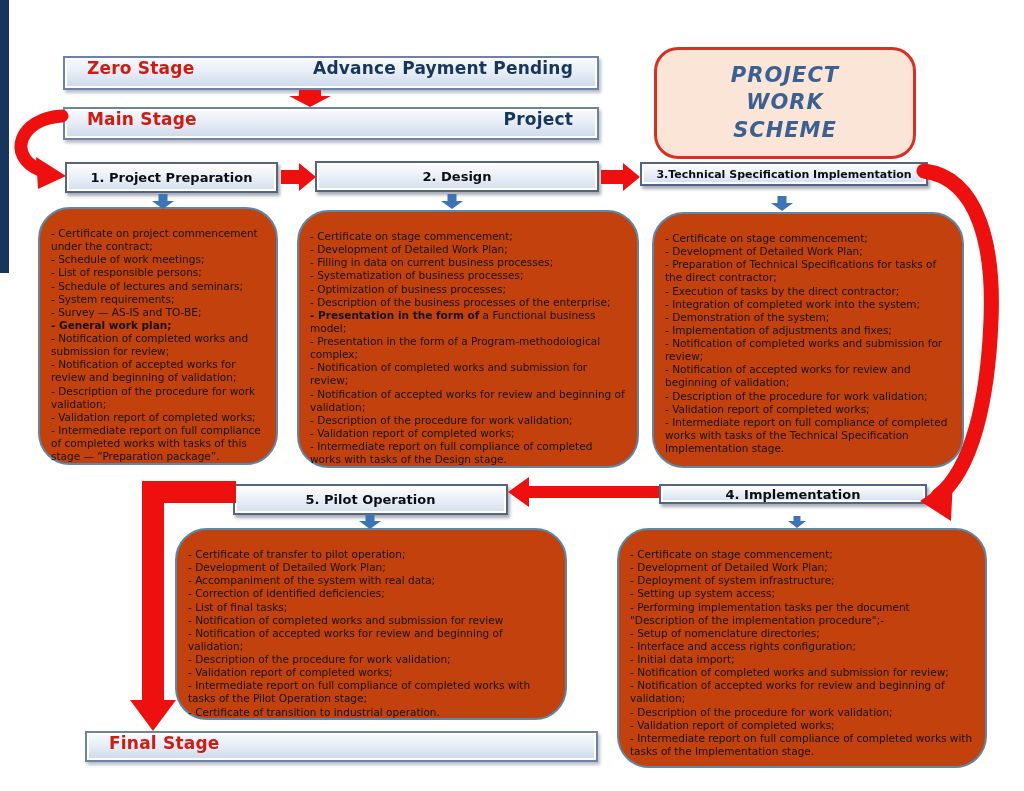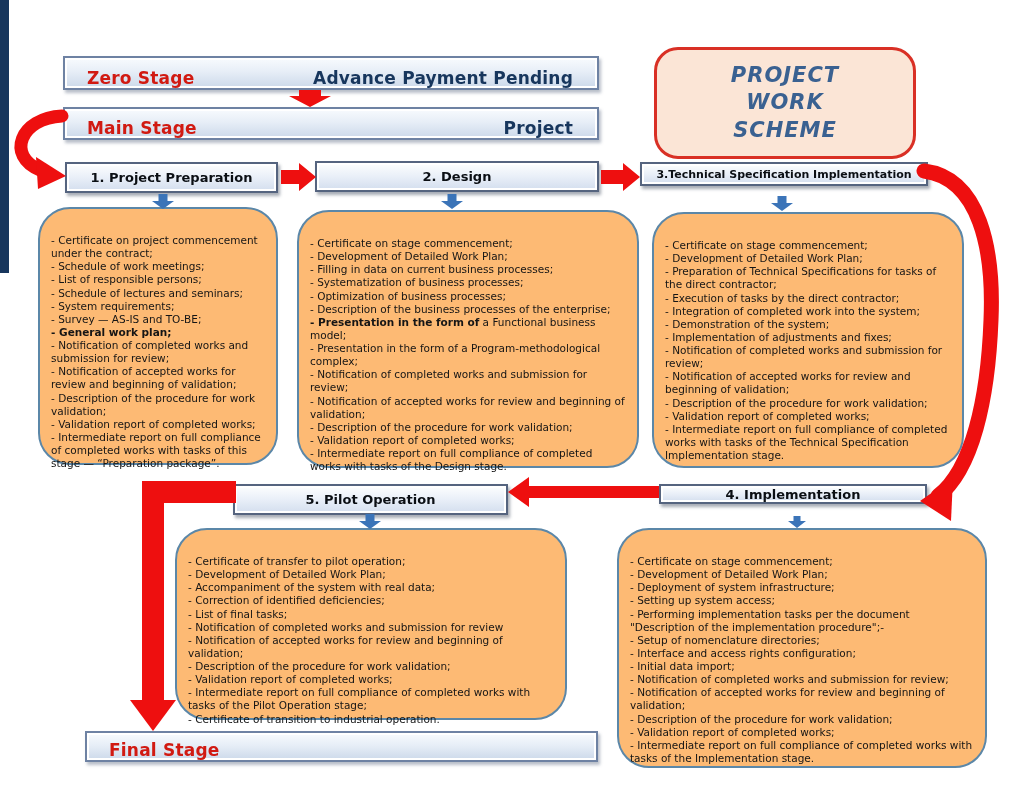--- a/index.html
+++ b/index.html
@@ -1,21 +1,21 @@
 <!DOCTYPE html>
 <html><head>
 <meta charset="utf-8">
 <style>
   html,body{margin:0;padding:0;background:#fff;}
   .canvas{position:relative;width:1024px;height:791px;background:#fff;overflow:hidden;
           font-family:"DejaVu Sans","Liberation Sans",sans-serif;}
   .left-strip{position:absolute;left:0;top:0;width:9px;height:273px;background:#17365d;}
 
   
-  .banner{position:absolute;display:flex;align-items:flex-end;justify-content:space-between;
+  .banner{position:absolute;display:flex;align-items:flex-start;justify-content:space-between;
           padding:0 24px 0 22px;box-sizing:border-box;
           background:linear-gradient(180deg,#f8fbfe 0%,#e7eef7 45%,#ccd9ea 100%);
           border:2px solid #6e82a3;
           box-shadow:inset 0 0 0 2px #ffffff, 2px 3px 3px rgba(80,95,120,.4);}
   #zero{left:63px;top:56px;width:536px;height:34px;}
   #main{left:63px;top:107px;width:536px;height:33px;}
   #final{left:85px;top:731px;width:513px;height:31px;}
   .bname{font-weight:bold;font-size:17px;color:#d11a12;letter-spacing:.2px;}
   .bstatus{font-weight:bold;font-size:17px;color:#17365d;letter-spacing:.2px;}
 
@@ -33,23 +33,23 @@
           border:2px solid #55647f;
           box-shadow:inset 0 0 0 2px #ffffff, 2px 3px 3px rgba(60,70,90,.45);
           font-weight:bold;font-size:13px;color:#0b0f14;white-space:nowrap;}
   #h1{left:65px;top:162px;width:213px;height:31px;}
   #h2{left:315px;top:161px;width:284px;height:31px;}
   #h3{left:640px;top:162px;width:288px;height:24px;font-size:11px;}
   #h5{left:233px;top:484px;width:275px;height:31px;}
   #h4{left:659px;top:484px;width:268px;height:20px;}
 
   
-  .detail-box{position:absolute;box-sizing:border-box;background:#fdba74;
+  .detail-box{position:absolute;box-sizing:border-box;background:#c2410c;
           border:2px solid #5b87a8;border-radius:32px;
-          padding:25px 11px;font-size:10.5px;line-height:1.25;color:#151515;}
+          padding:18px 11px;font-size:10.5px;line-height:1.25;color:#151515;}
   #b1{left:38px;top:207px;width:240px;height:258px;}
   #b2{left:297px;top:210px;width:342px;height:258px;}
   #b3{left:652px;top:212px;width:312px;height:256px;}
   #b5{left:175px;top:528px;width:392px;height:192px;}
   #b4{left:617px;top:528px;width:370px;height:240px;}
   .li{margin:0;}
   .li b{font-weight:bold;}
 
   
   #arrows{position:absolute;left:0;top:0;pointer-events:none;}

